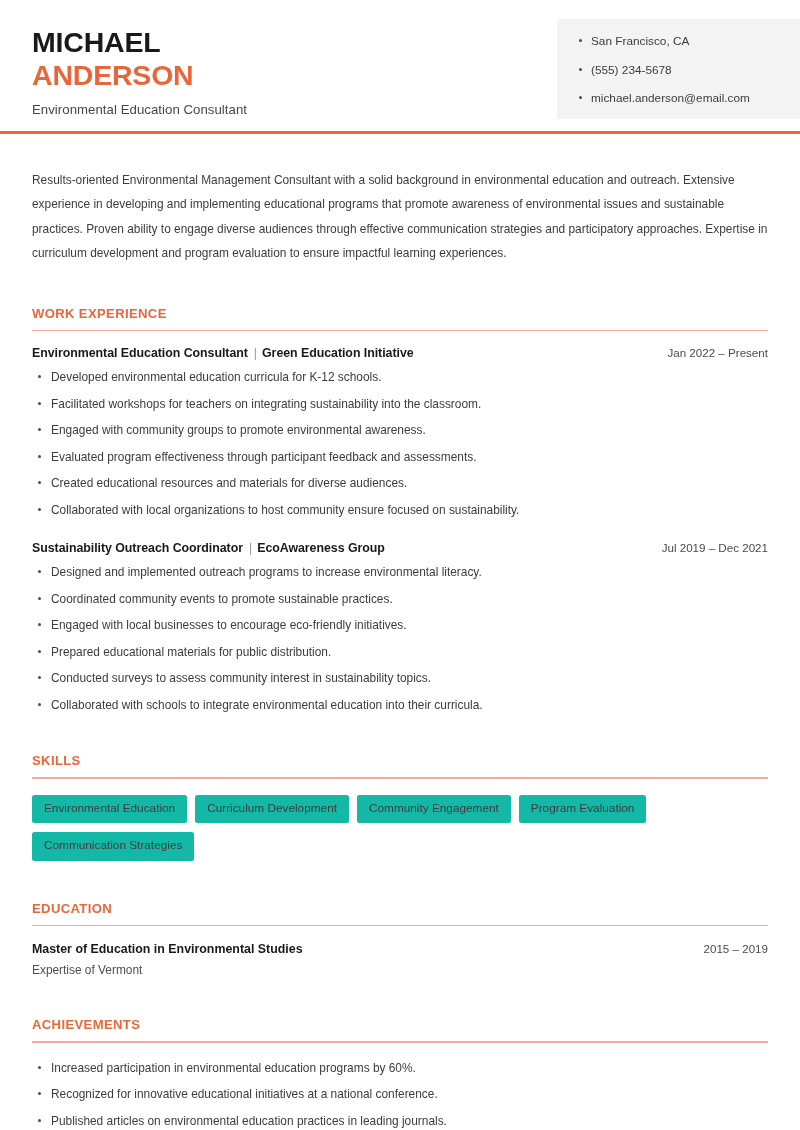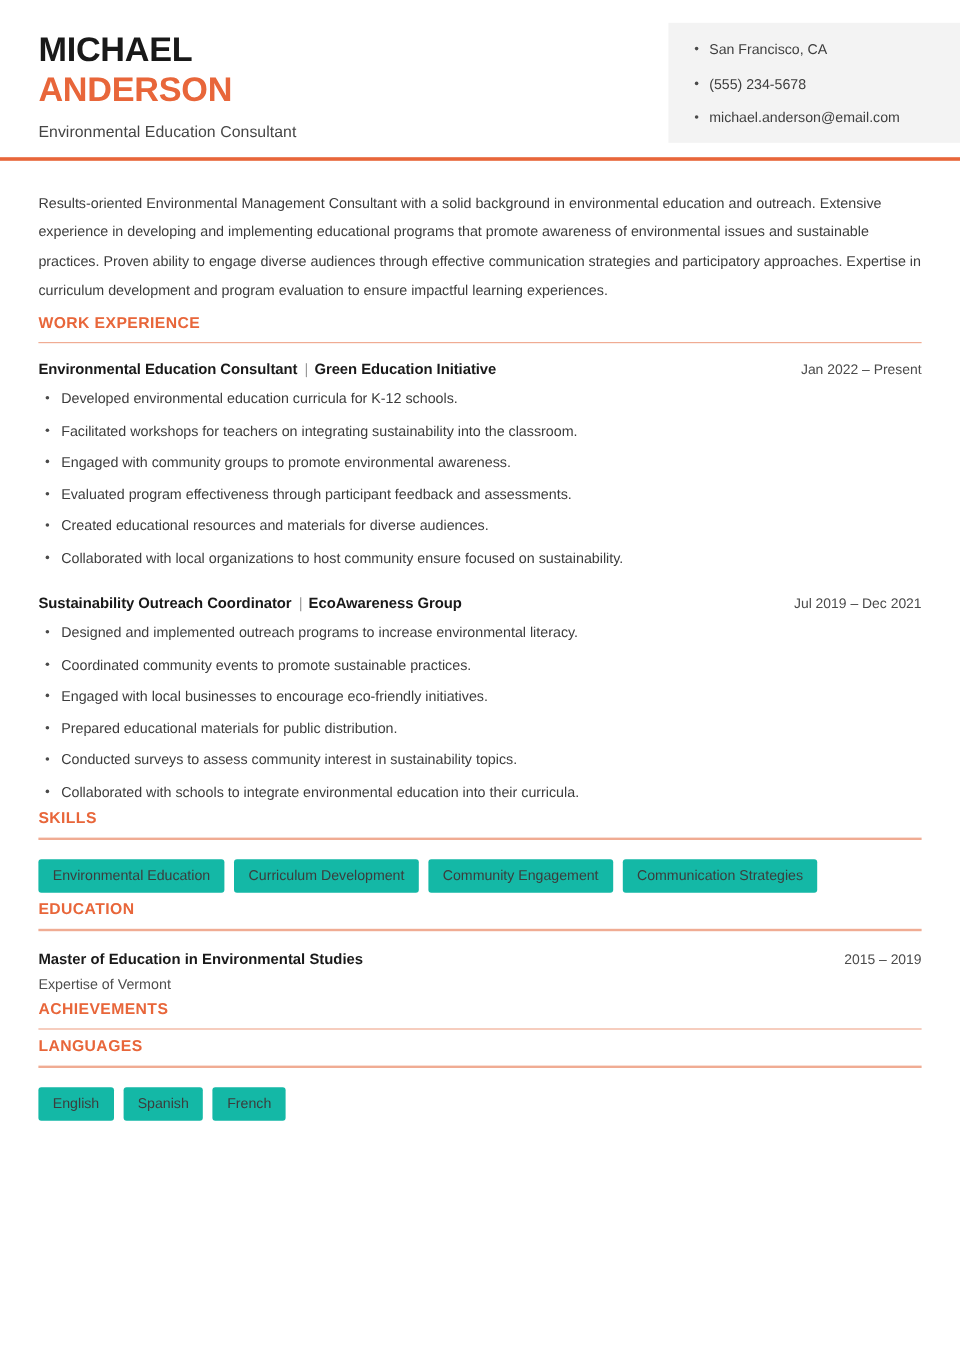--- a/index.html
+++ b/index.html
@@ -87,30 +87,30 @@
     height: 2.5px;
     background: #e8663a;
   }
 
   
   .content {
     padding: 0 32px;
   }
 
   .summary {
-    margin-top: 23px;
+    margin-top: 34px;
     font-size: 11.9px;
     line-height: 2.06;
     color: #3c3c3c;
     max-width: 738px;
     text-align: left;
   }
 
   
-  .section { margin-top: 6px; }
+  .section { margin-top: 40px; }
 
   .section-title {
     font-size: 13.1px;
     font-weight: bold;
     color: #e8663a;
     letter-spacing: 0.35px;
   }
 
   .section-rule {
     height: 1.6px;
@@ -286,39 +286,45 @@
       </div>
     </div>
 
     <div class="section">
       <div class="section-title">SKILLS</div>
       <div class="section-rule"></div>
       <div class="chips">
         <span class="chip">Environmental Education</span>
         <span class="chip">Curriculum Development</span>
         <span class="chip">Community Engagement</span>
+        <span class="chip">Program Evaluation</span>
         <span class="chip">Communication Strategies</span>
       </div>
     </div>
 
     <div class="section">
       <div class="section-title">EDUCATION</div>
       <div class="section-rule"></div>
       <div class="edu-entry">
         <div class="edu-head">
           <div class="edu-degree">Master of Education in Environmental Studies</div>
           <div class="edu-date">2015 – 2019</div>
         </div>
         <div class="edu-school">Expertise of Vermont</div>
       </div>
     </div>
 
     <div class="section">
       <div class="section-title">ACHIEVEMENTS</div>
       <div class="section-rule"></div>
+      <ul class="bullets ach-list">
+        <li>Increased participation in environmental education programs by 60%.</li>
+        <li>Recognized for innovative educational initiatives at a national conference.</li>
+        <li>Published articles on environmental education practices in leading journals.</li>
+      </ul>
     </div>
 
     <div class="section">
       <div class="section-title">LANGUAGES</div>
       <div class="section-rule"></div>
       <div class="chips">
         <span class="chip">English</span>
         <span class="chip">Spanish</span>
         <span class="chip">French</span>
       </div>

